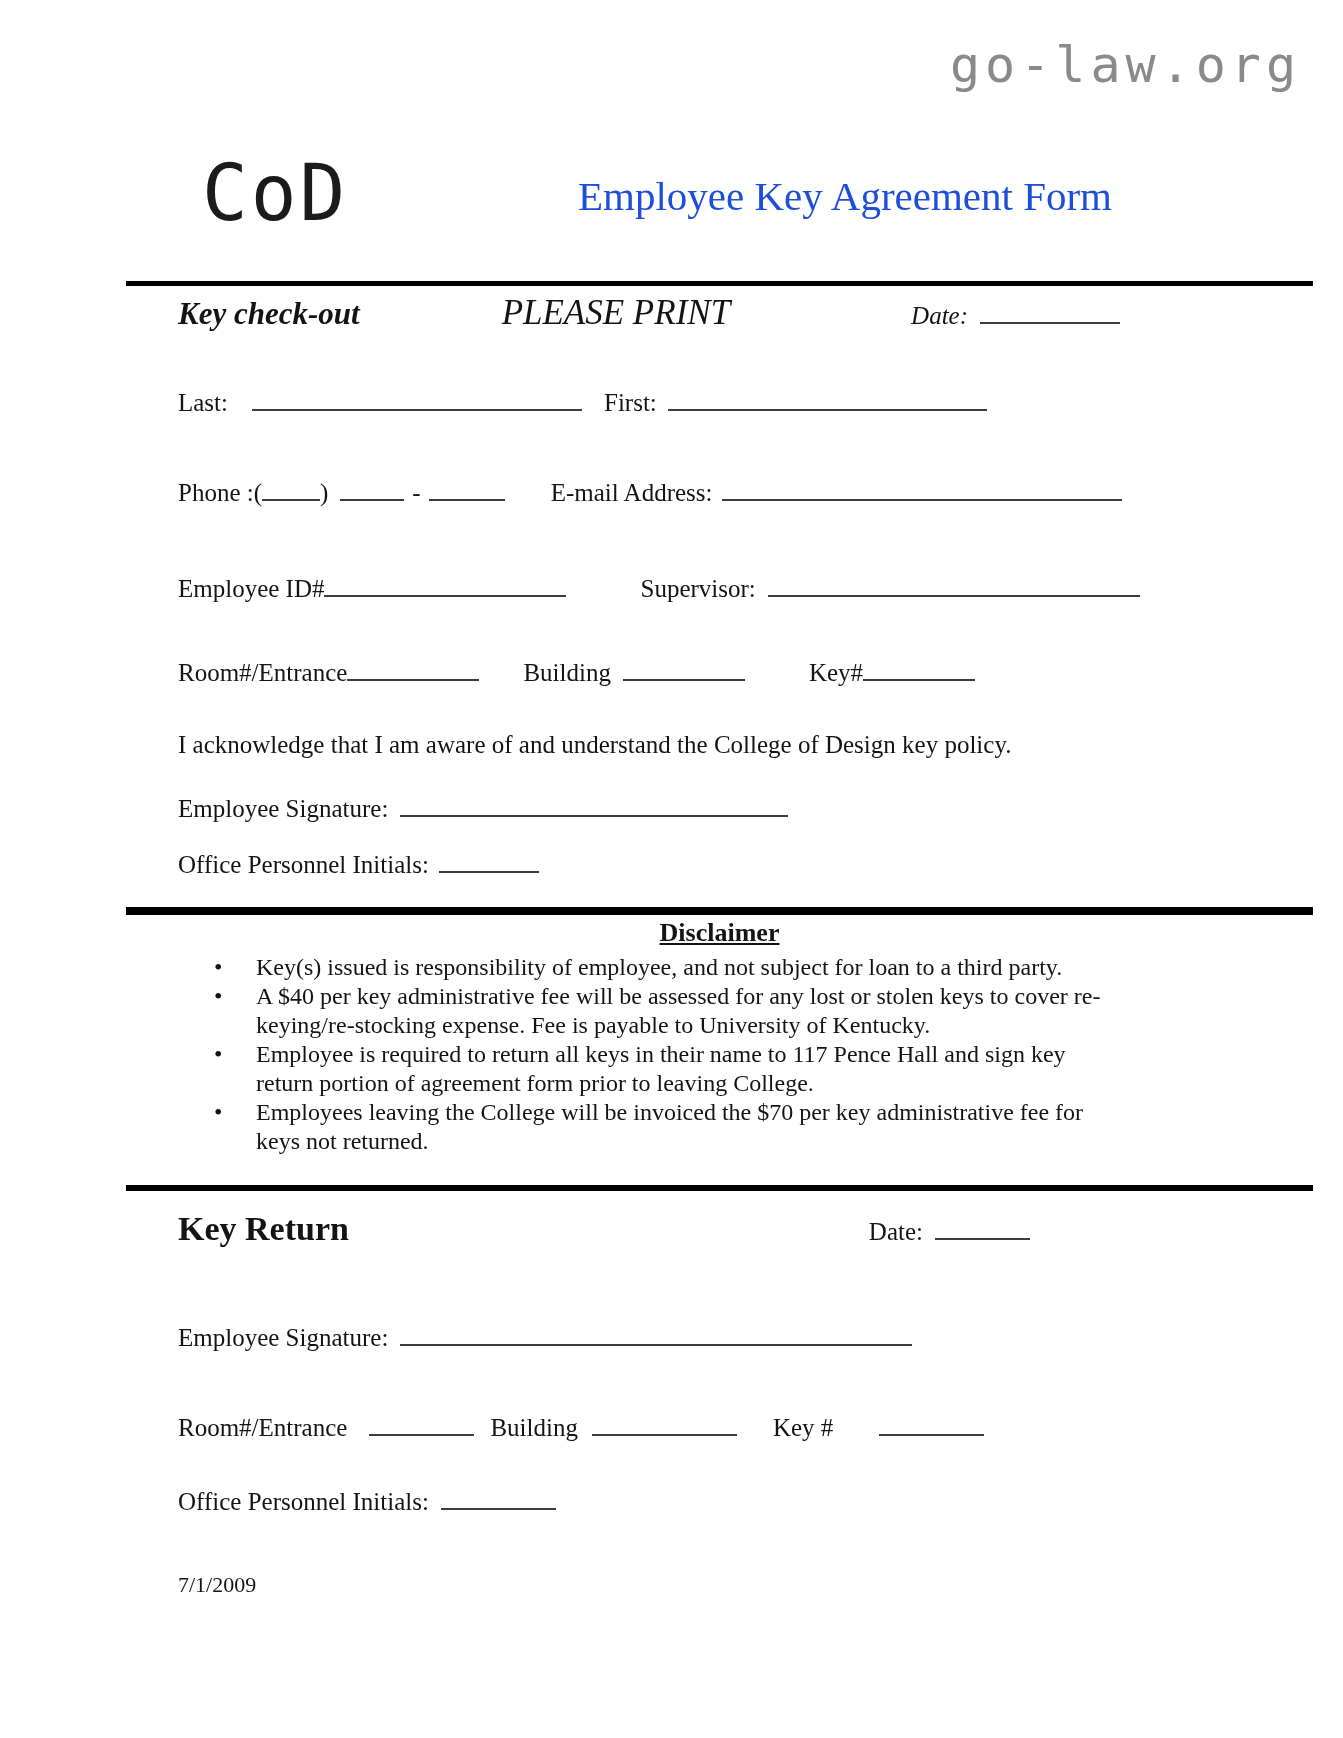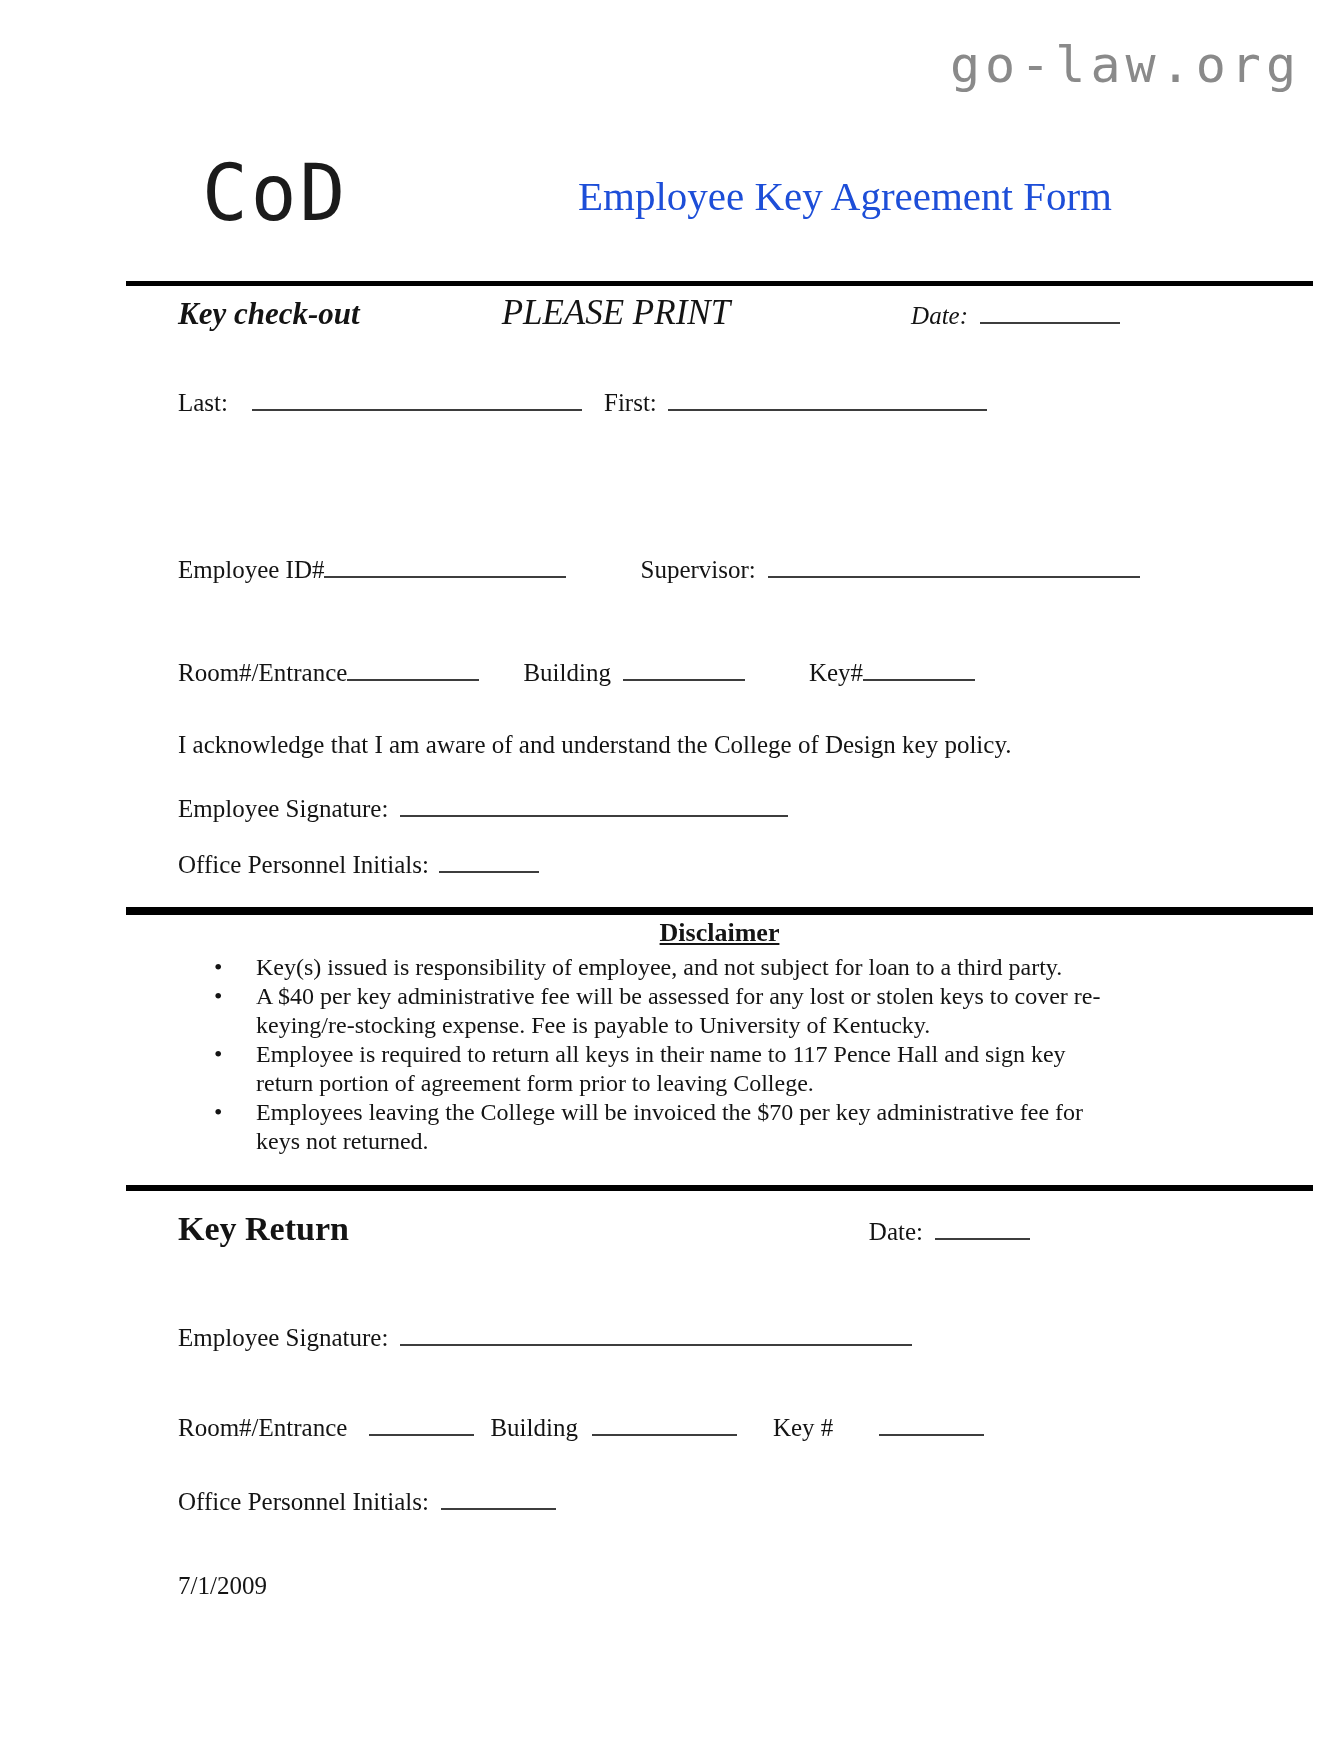--- a/index.html
+++ b/index.html
@@ -79,21 +79,21 @@
     position:absolute;
     left:214px;
     top:953px;
     width:910px;
     font-size:24px;
     line-height:29px;
   }
   .bullet-item{display:flex;}
   .bullet-marker{width:42px;flex:0 0 42px;}
   .return-heading{font-weight:bold;font-size:34px;}
-  .footer-date{position:absolute;left:178px;top:1572px;font-size:25px;}
+  .footer-date{position:absolute;left:178px;top:1572px;font-size:22px;}
 </style>
 </head>
 <body>
 
 <div class="page">
 
   <div class="watermark">go-law.org</div>
 
   <div class="logo">CoD</div>
   <div class="doc-title">Employee Key Agreement Form</div>
@@ -109,22 +109,32 @@
     </span>
   </div>
 
   <div class="row" style="top:383px;">
     <span>Last:</span>
     <span class="blank" style="width:330px;margin-left:24px;"></span>
     <span style="margin-left:22px;">First:</span>
     <span class="blank" style="width:319px;margin-left:11px;"></span>
   </div>
 
-
-  <div class="row" style="top:550px;">
+  <div class="row" style="top:473px;">
+    <span>Phone :(</span>
+    <span class="blank" style="width:58px;"></span>
+    <span>)</span>
+    <span class="blank" style="width:64px;margin-left:12px;"></span>
+    <span style="margin-left:8px;">-</span>
+    <span class="blank" style="width:76px;margin-left:8px;"></span>
+    <span style="margin-left:46px;">E-mail Address:</span>
+    <span class="blank" style="width:400px;margin-left:10px;"></span>
+  </div>
+
+  <div class="row" style="top:569px;">
     <span>Employee ID#</span>
     <span class="blank" style="width:242px;"></span>
     <span style="margin-left:74px;">Supervisor:</span>
     <span class="blank" style="width:372px;margin-left:12px;"></span>
   </div>
 
   <div class="row" style="top:653px;">
     <span>Room#/Entrance</span>
     <span class="blank" style="width:132px;"></span>
     <span style="margin-left:44px;">Building</span>

